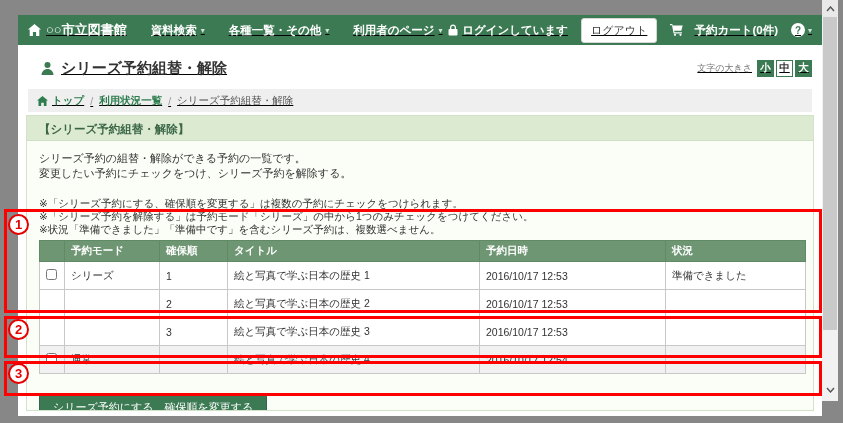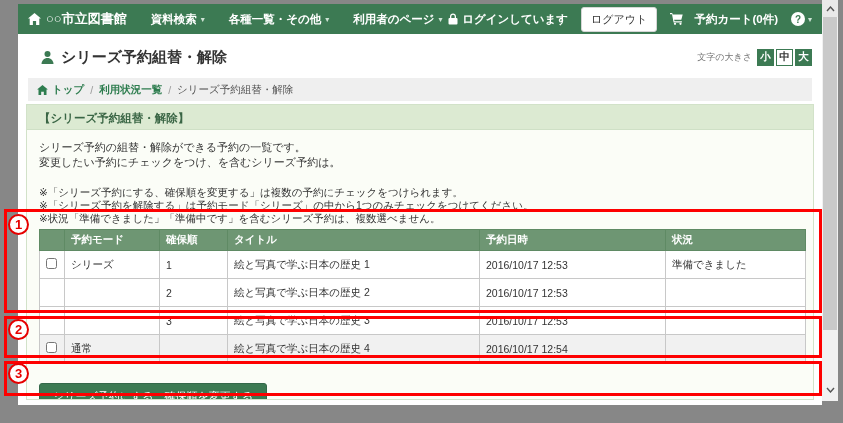--- a/index.html
+++ b/index.html
@@ -1,20 +1,20 @@
 <!DOCTYPE html>
 <html><head>
 <meta charset="utf-8">
 <style>
   * { margin:0; padding:0; box-sizing:border-box; }
   html,body { width:843px; height:423px; font-family:"Liberation Sans","DejaVu Sans",sans-serif; }
   .stage { position:relative; width:843px; height:423px; background:#878787; overflow:hidden; }
 
   
-  .page { position:absolute; left:18px; top:4px; width:804px; height:401px; background:#ffffff; overflow:hidden; }
+  .page { position:absolute; left:18px; top:15px; width:804px; height:401px; background:#ffffff; overflow:hidden;text-decoration:underline; }
 
   
   .navbar { display:flex; align-items:center; height:30px; background:#3c7a53; padding:0 10px; color:#fff; }
   .nav-left { display:flex; align-items:center; gap:24px; }
   .brand { display:flex; align-items:center; gap:5px; font-size:13px; font-weight:bold; color:#fff; cursor:pointer; }
   .nav-item { display:flex; align-items:center; gap:4px; font-size:11.5px; font-weight:bold; color:#fff; cursor:pointer; }
   .caret { font-size:8px; color:#cfe3d6; }
   .nav-right { margin-left:auto; display:flex; align-items:center; gap:13px; }
   .login-status { display:flex; align-items:center; gap:4px; font-size:11.5px; font-weight:bold; }
   .logout-btn { background:#fff; color:#333; border:1px solid #d6d6d6; border-radius:3px; font-size:11px; padding:4px 9px; font-family:inherit; cursor:pointer; }
@@ -166,21 +166,21 @@
       <span class="bc-sep">/</span>
       <a class="bc-link">利用状況一覧</a>
       <span class="bc-sep">/</span>
       <span class="bc-current">シリーズ予約組替・解除</span>
     </nav>
 
     <section class="panel">
       <div class="panel-head">【シリーズ予約組替・解除】</div>
       <div class="panel-body">
         <div class="desc-line">シリーズ予約の組替・解除ができる予約の一覧です。</div>
-        <div class="desc-line">変更したい予約にチェックをつけ、を含むシリーズ予約は。</div>
+        <div class="desc-line">変更したい予約にチェックをつけ、シリーズ予約を解除する。</div>
         <div class="notes">
           <div class="note-line">※「シリーズ予約にする、確保順を変更する」は複数の予約にチェックをつけられます。</div>
           <div class="note-line">※「シリーズ予約を解除する」は予約モード「シリーズ」の中から1つのみチェックをつけてください。</div>
           <div class="note-line">※状況「準備できました」「準備中です」を含むシリーズ予約は、複数選べません。</div>
         </div>
 
         <table class="res-table">
           <colgroup>
               <col class="c0">
               <col class="c1">

